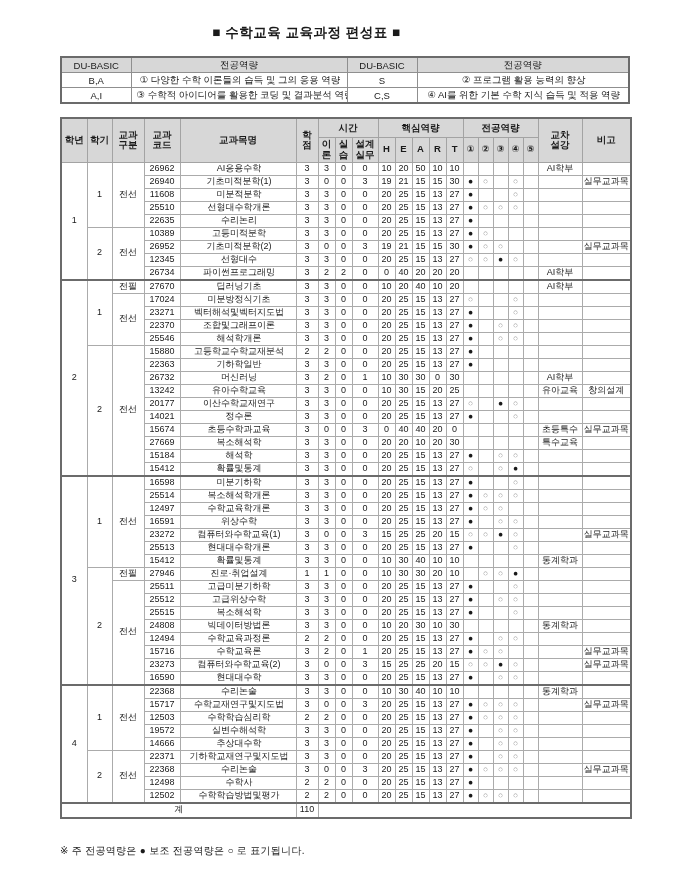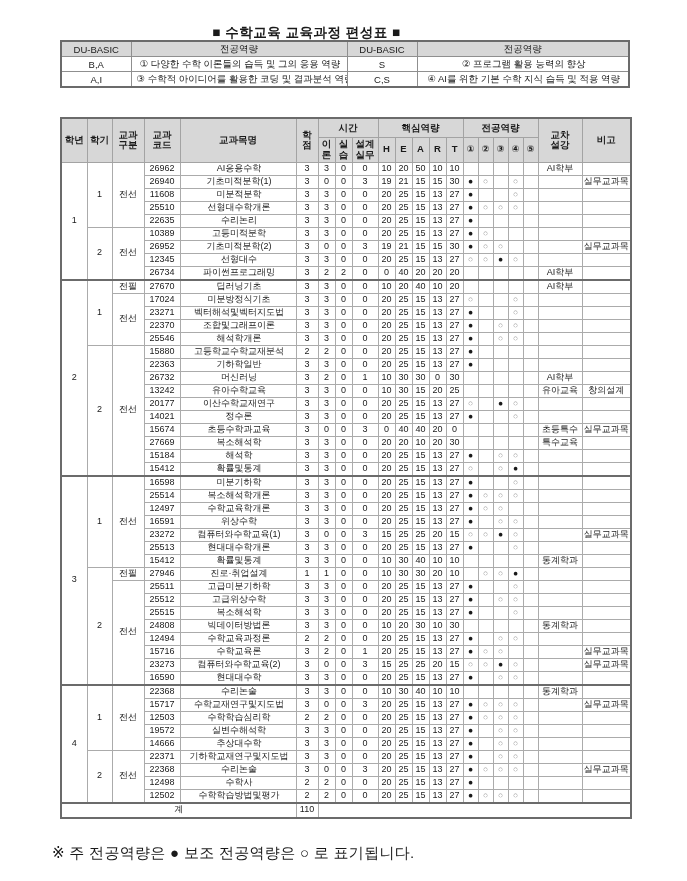--- a/index.html
+++ b/index.html
@@ -1,34 +1,34 @@
 <!DOCTYPE html>
 <html><head>
 <meta charset="utf-8">
 <style>
   html,body{margin:0;padding:0;background:#fff;}
   body{width:687px;height:881px;font-family:"Liberation Sans","DejaVu Sans",sans-serif;color:#1a1a1a;}
   .page{position:relative;width:687px;height:881px;background:#fff;overflow:hidden;}
   .title{position:absolute;top:24px;left:0;width:613px;text-align:center;font-size:13.5px;font-weight:bold;letter-spacing:.5px;}
   
-  .du-table{position:absolute;left:60px;top:40px;width:568px;border-collapse:collapse;table-layout:fixed;font-size:9.5px;border:2px solid #6b6b6b;}
+  .du-table{position:absolute;left:60px;top:56px;width:568px;border-collapse:collapse;table-layout:fixed;font-size:9.5px;border:2px solid #6b6b6b;}
   .du-table td{border:1px solid #8f8f8f;height:14px;text-align:center;padding:0 3px;overflow:hidden;white-space:nowrap;}
   .du-table td.hdr{background:#d7d7d7;}
   .du-table td.desc{text-align:center;padding-left:5px;}
   
   .main-table{position:absolute;left:60px;top:117px;width:570px;border-collapse:collapse;table-layout:fixed;font-size:9px;border:2px solid #6b6b6b;}
   .main-table th{background:#d7d7d7;border:1px solid #a3a3a3;font-weight:bold;font-size:9.5px;white-space:pre-line;line-height:1.15;padding:1px 0;}
   .main-table thead tr:first-child th{height:16px;}
   .main-table td{border:1px solid #ababab;height:12px;text-align:center;padding:0 1px;overflow:hidden;white-space:nowrap;line-height:1.1;}
   .main-table td.al{text-align:center;padding-left:3px;}
   .main-table td.comp{font-size:8.5px;padding:0;}
   .main-table td.comp.open{color:#9a9a9a;}
   .main-table tr.year-start td{border-top:2px solid #6b6b6b;}
   .main-table .total-row td{border-top:2px solid #6b6b6b;height:13px;}
-  .footnote{position:absolute;left:52px;top:844px;font-size:15px;letter-spacing:.3px;}
+  .footnote{position:absolute;left:60px;top:844px;font-size:10px;letter-spacing:.3px;}
 </style>
 </head>
 <body>
 
 <div class="page">
 
   <div class="title">■ 수학교육 교육과정 편성표 ■</div>
 
   <table class="du-table">
     <colgroup>

